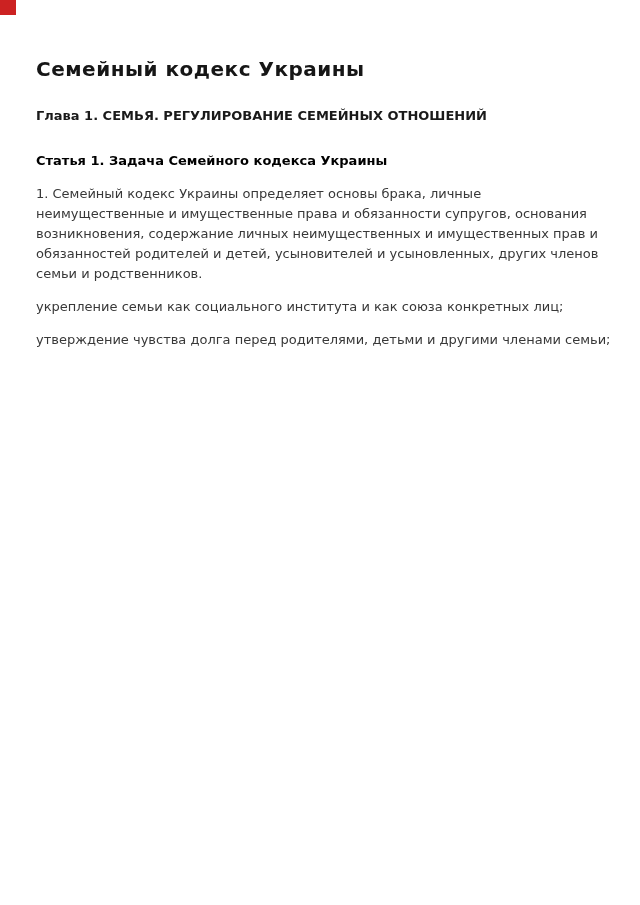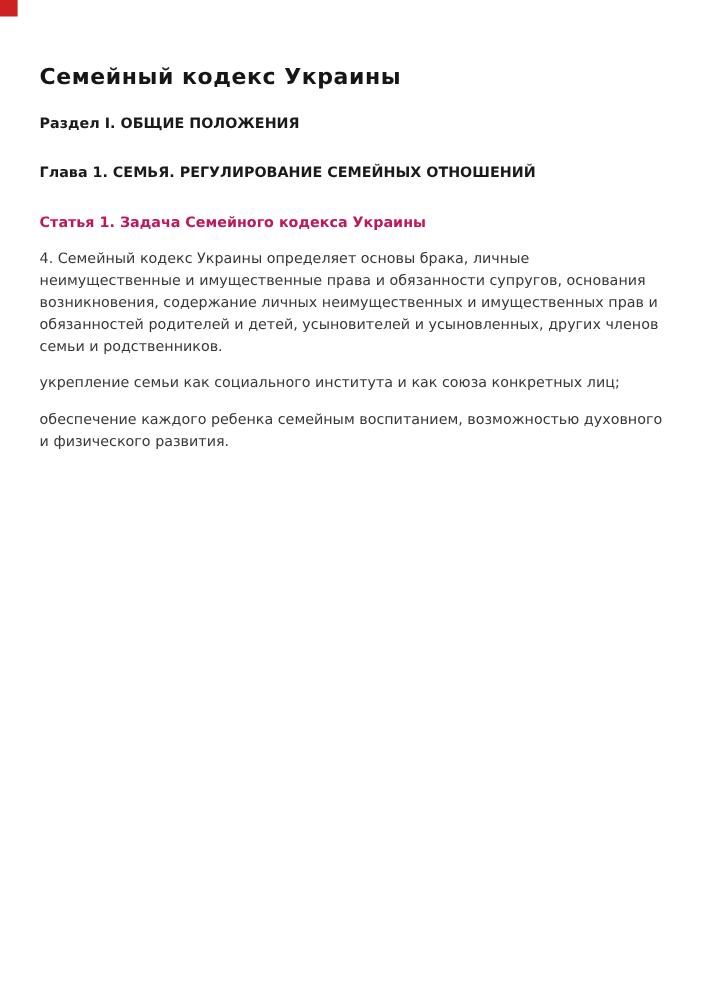--- a/index.html
+++ b/index.html
@@ -46,44 +46,43 @@
     margin: 22px 0 0 0;
     max-width: 576px;
   }
   .chapter-heading {
     margin-top: 25px;
   }
   .article-heading {
     font-size: 13px;
     line-height: 20px;
     font-weight: bold;
-    color: #be185d;
+    color: #000000;
     margin: 25px 0 0 0;
     max-width: 576px;
   }
   .article-heading + p { margin-top: 0; }
   .page p {
     margin: 13px 0 0 0;
     max-width: 576px;
   }
 </style>
 </head>
 <body>
 
 <div class="page">
   <div class="corner-marker"></div>
 
   <h1 class="doc-title">Семейный кодекс Украины</h1>
 
-  <h2 class="section-heading">Раздел I. ОБЩИЕ ПОЛОЖЕНИЯ</h2>
 
   <h2 class="section-heading chapter-heading">Глава 1. СЕМЬЯ. РЕГУЛИРОВАНИЕ СЕМЕЙНЫХ ОТНОШЕНИЙ</h2>
 
   <section>
     <h3 class="article-heading">Статья 1. Задача Семейного кодекса Украины</h3>
-    <p>4. Семейный кодекс Украины определяет основы брака, личные неимущественные и имущественные права и обязанности супругов, основания возникновения, содержание личных неимущественных и имущественных прав и обязанностей родителей и детей, усыновителей и усыновленных, других членов семьи и родственников.</p>
+    <p>1. Семейный кодекс Украины определяет основы брака, личные неимущественные и имущественные права и обязанности супругов, основания возникновения, содержание личных неимущественных и имущественных прав и обязанностей родителей и детей, усыновителей и усыновленных, других членов семьи и родственников.</p>
     <p>укрепление семьи как социального института и как союза конкретных лиц;</p>
-    <p>обеспечение каждого ребенка семейным воспитанием, возможностью духовного и физического развития.</p>
+    <p>утверждение чувства долга перед родителями, детьми и другими членами семьи;</p>
   </section>
 
   <section>
   </section>
 </div>
 
 </body></html>

